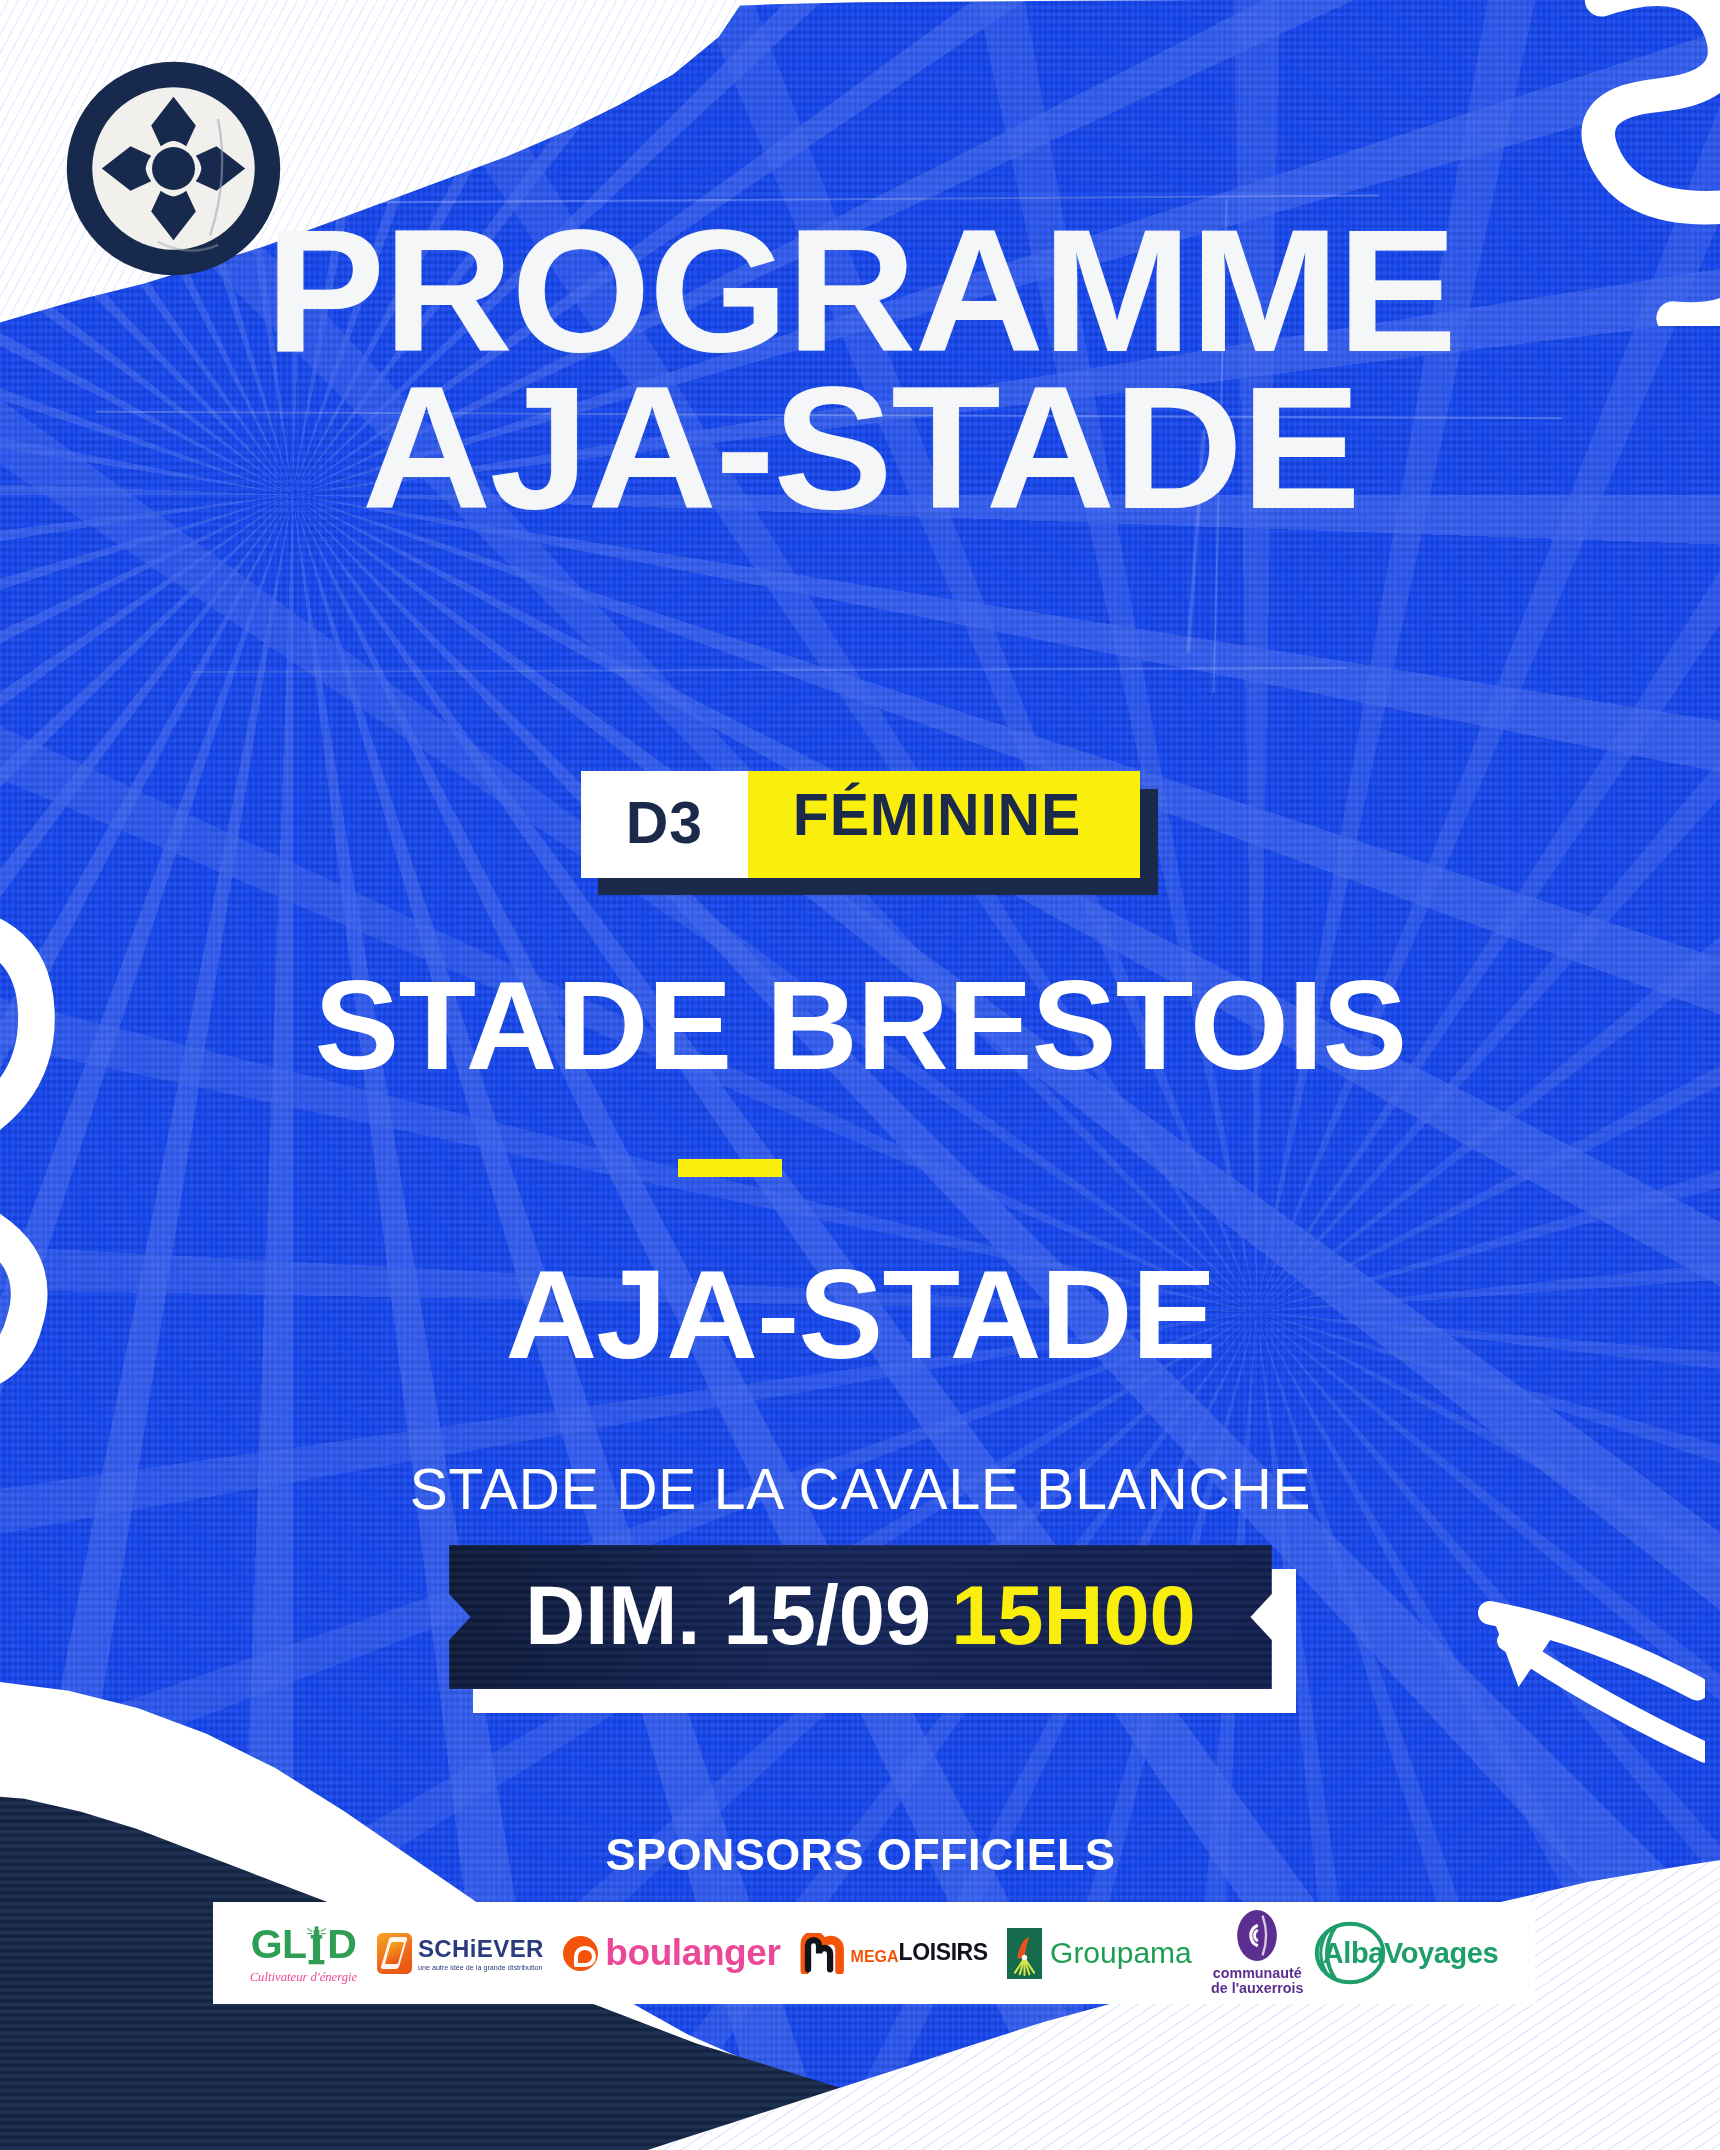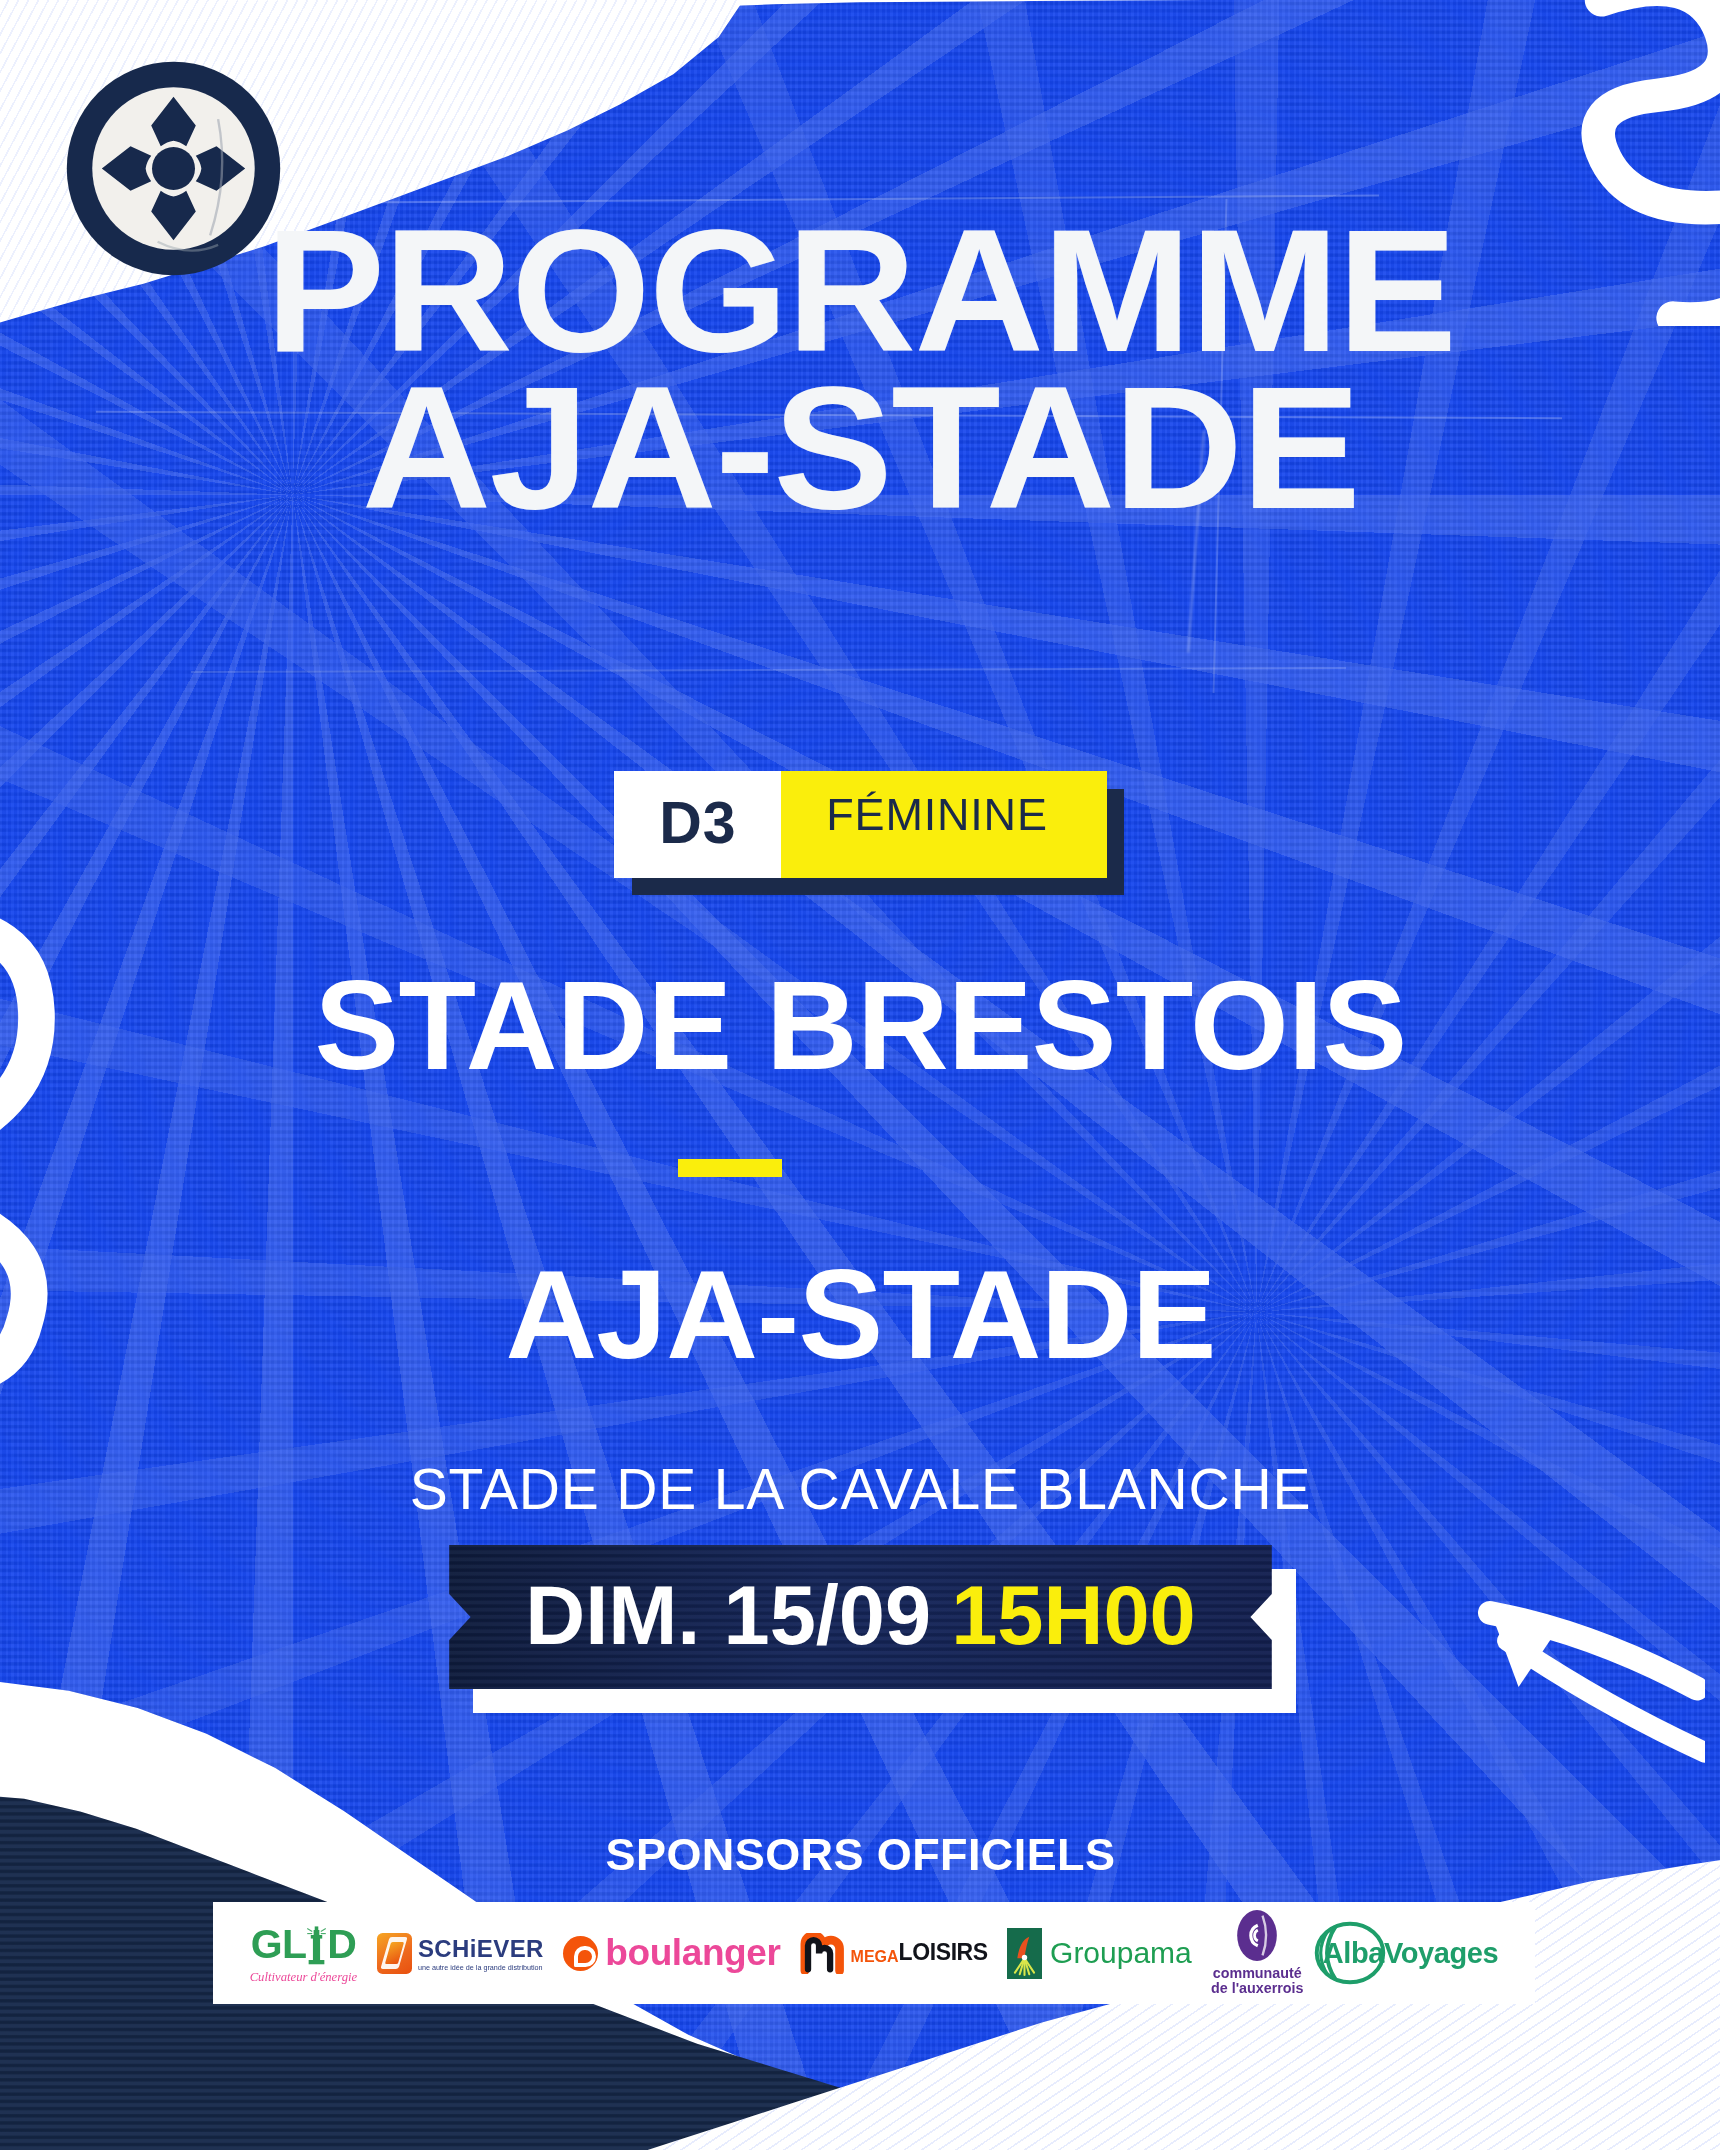--- a/index.html
+++ b/index.html
@@ -214,21 +214,21 @@
   .badge-d3 {
     background:#ffffff; color:#1B2A4A;
     font-family:"Liberation Sans Narrow","Liberation Sans", sans-serif;
     font-weight:700; font-size:59px; letter-spacing:0.8px;
     padding:17.5px 45px 21px 45px;
     display:flex; align-items:center;
   }
   .badge-fem {
     background:#FAEE0C; color:#1B2A4A;
     font-family:"Liberation Sans Narrow","Liberation Sans", sans-serif;
-    font-weight:400; font-size:45px; letter-spacing:0.8px;
+    font-weight:700; font-size:59px; letter-spacing:0.8px;
     padding:2px 59px 21px 45px;
     display:flex; align-items:center;
   }
 
   
   .team {
     position:absolute; left:0; width:1721px; text-align:center;
     color:#ffffff;
     font-family:"Liberation Sans Narrow","Liberation Sans", sans-serif;
     font-weight:700; line-height:1;

